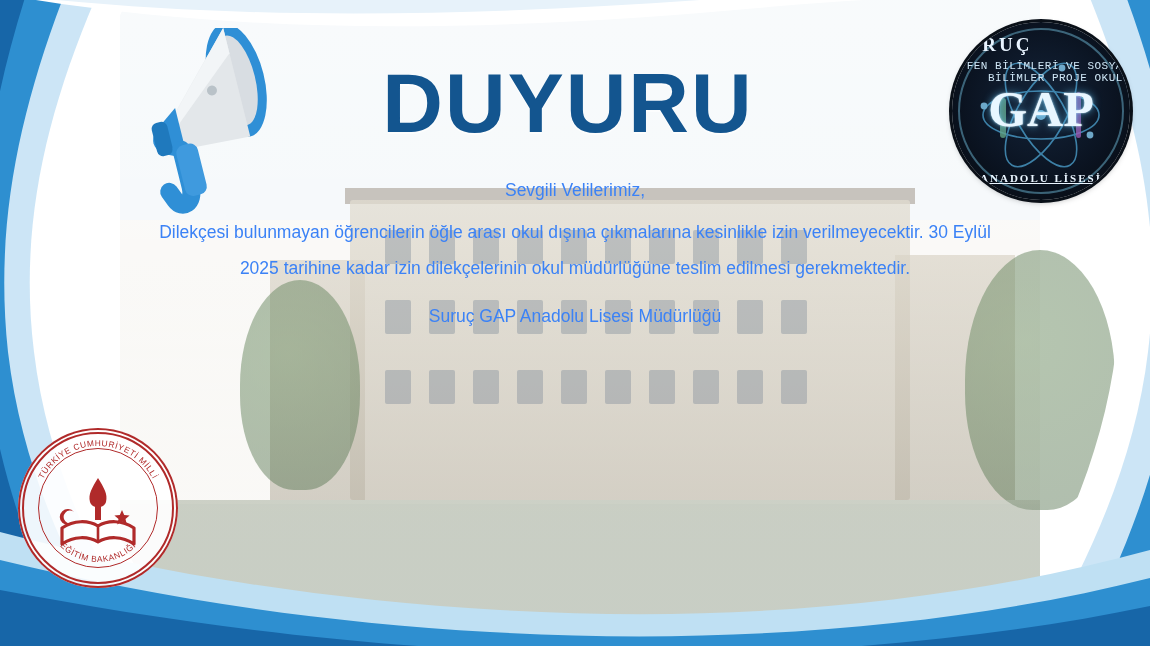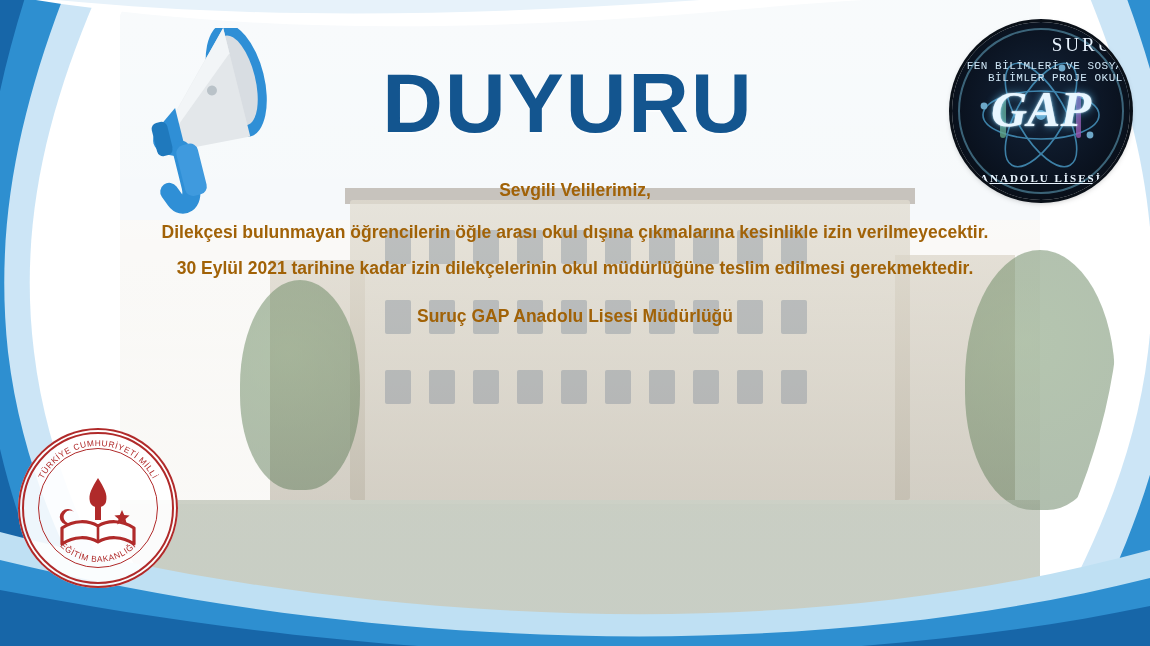--- a/index.html
+++ b/index.html
@@ -77,23 +77,23 @@
     font-family: "Liberation Sans", sans-serif;
     text-shadow: 0 2px 0 rgba(255,255,255,0.6);
   }
 
   .body-text {
     position: absolute;
     left: 150px;
     top: 172px;
     width: 850px;
     text-align: center;
-    color: #a16207;
+    color: #3b82f6;
     font-size: 17.5px;
-    font-weight: bold;
+    font-weight: normal;
     line-height: 36px;
   }
   .body-text p { margin: 0; }
   .body-text p.greet { margin-bottom: 6px; }
   .body-text p.sign { margin-top: 12px; }
 
   
   .megaphone { position: absolute; left: 118px; top: 28px; width: 200px; height: 190px; }
 
   
@@ -106,35 +106,34 @@
     border-radius: 50%;
     background: radial-gradient(circle at 50% 45%, #14243a 0%, #0b1422 55%, #05080d 100%);
     box-shadow: 0 0 0 3px #0a1018, 0 2px 6px rgba(0,0,0,0.35);
     overflow: hidden;
   }
   .gap-logo .ring {
     position: absolute; left: 6px; top: 6px; right: 6px; bottom: 6px;
     border: 2px solid rgba(120,200,230,0.45); border-radius: 50%;
   }
   .gap-logo .arc-text-top {
-    position: absolute; left: 0; right: 0; top: 12px; text-align: right;
-    color: #e9f4ff; font-size: 19px; font-weight: normal; letter-spacing: 3px;
+    position: absolute; left: 0; right: 0; top: 12px; text-align: left;
+    color: #e9f4ff; font-size: 19px; font-weight: bold; letter-spacing: 3px;
     font-family: "Liberation Serif", serif;
   }
   .gap-logo .sub-top {
     position: absolute; left: 0; right: 0; top: 38px; text-align: right;
     color: #cfe6f5; font-size: 11px; letter-spacing: 0.5px;
     font-family: Liberation Mono, monospace;
   }
   .gap-logo .gap-word {
     position: absolute; left: 0; right: 0; top: 58px; text-align: center;
     font-size: 50px; font-weight: bold; font-family: "Liberation Serif", serif;
     color: #e8f6ff;
     text-shadow: 0 0 8px rgba(90,190,240,0.8), 0 0 2px #fff;
-    font-style: italic;
   }
   .gap-logo .arc-text-bottom {
     position: absolute; left: 0; right: 0; bottom: 16px; text-align: center;
     color: #eaf5ff; font-size: 11px; font-weight: bold; letter-spacing: 2px;
     font-family: "Liberation Serif", serif;
     text-decoration: underline;
   }
   .gap-logo .atom {
     position: absolute; left: 50%; top: 52%; width: 150px; height: 150px;
     transform: translate(-50%,-50%);
@@ -252,21 +251,21 @@
       <path d="M58,112 L58,150 C58,168 44,170 40,160 L36,150" stroke="#2f8fd6" stroke-width="18" fill="none" stroke-linecap="round"></path>
       <rect x="52" y="108" width="22" height="52" rx="8" fill="#3f9ade"></rect>
       <circle cx="102" cy="62" r="5" fill="#b9c2c8"></circle>
     </g>
   </svg>
 
   <div class="title">DUYURU</div>
 
   <div class="body-text">
     <p class="greet">Sevgili Velilerimiz,</p>
-    <p>Dilekçesi bulunmayan öğrencilerin öğle arası okul dışına çıkmalarına kesinlikle izin verilmeyecektir. 30 Eylül 2021 tarihine kadar izin dilekçelerinin okul müdürlüğüne teslim edilmesi gerekmektedir.</p>
+    <p>Dilekçesi bulunmayan öğrencilerin öğle arası okul dışına çıkmalarına kesinlikle izin verilmeyecektir. 30 Eylül 2025 tarihine kadar izin dilekçelerinin okul müdürlüğüne teslim edilmesi gerekmektedir.</p>
     <p class="sign">Suruç GAP Anadolu Lisesi Müdürlüğü</p>
   </div>
 
   <div class="gap-logo">
     <div class="ring"></div>
     <svg class="atom" viewBox="0 0 150 150">
       <g stroke="#5abef0" stroke-width="1.6" fill="none" opacity="0.85">
         <ellipse cx="75" cy="75" rx="58" ry="24"></ellipse>
         <ellipse cx="75" cy="75" rx="58" ry="24" transform="rotate(60 75 75)"></ellipse>
         <ellipse cx="75" cy="75" rx="58" ry="24" transform="rotate(120 75 75)"></ellipse>

